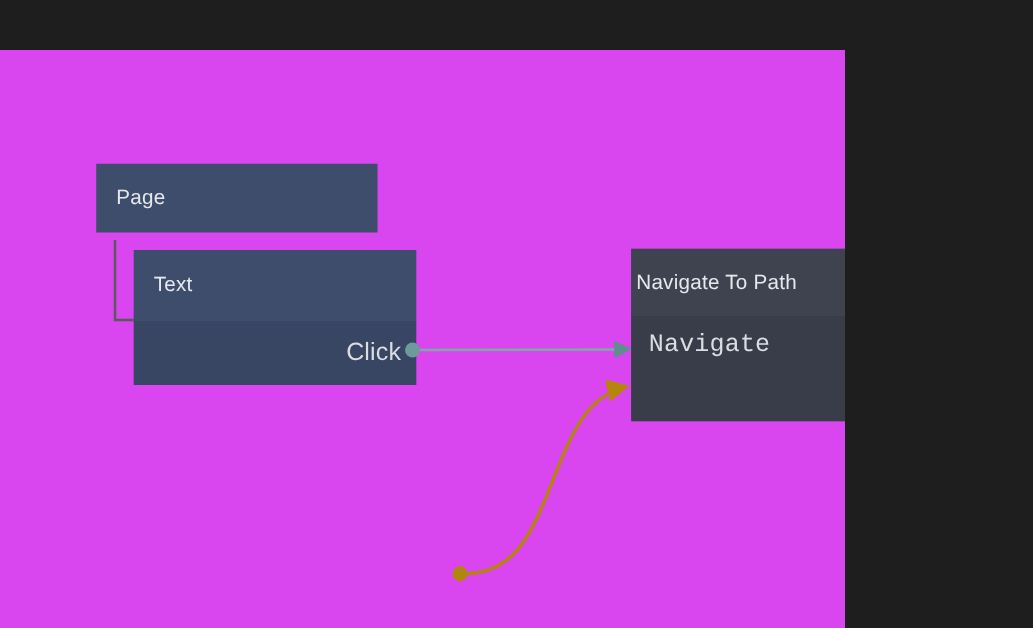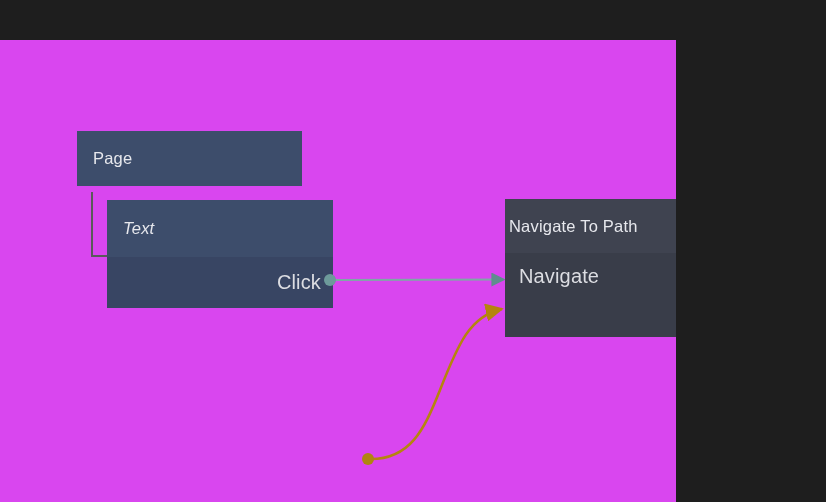--- a/index.html
+++ b/index.html
@@ -61,36 +61,36 @@
     background: #3d4d6b;
   }
   #node-page .node-header { height: 55px; padding-left: 16px; }
 
   
   #node-text {
     left: 107px; top: 160px; width: 226px; height: 108px;
     background: #384563;
   }
   #node-text .node-header {
-    height: 57px; padding-left: 16px; background: #3d4d6b; font-style: italic;
+    height: 57px; padding-left: 16px; background: #3d4d6b;
   }
   #node-text .node-body { height: 51px; background: #384563; }
   #node-text .port-row { right: 12px; top: 14px; }
 
   
   #node-navigate {
     left: 505px; top: 159px; width: 224px; height: 138px;
     background: #393d49;
   }
   #node-navigate .node-header {
     height: 54px; padding-left: 4px; background: #3f4350;
   }
   #node-navigate .node-body { height: 84px; background: #393d49; }
   #node-navigate .port-row { left: 14px; }
-  #node-navigate .port-row.r0 { top: 12px; }
+  #node-navigate .port-row.r0 { top: 12px; font-family: Liberation Mono, monospace; }
   #node-navigate .port-row.r1 { top: 42px; }
 
   
   #node-number {
     left: 142px; top: 341px; width: 226px; height: 103px;
     background: #383c47;
   }
   #node-number .node-header {
     height: 52px; padding-left: 14px; background: #40444f;
   }

